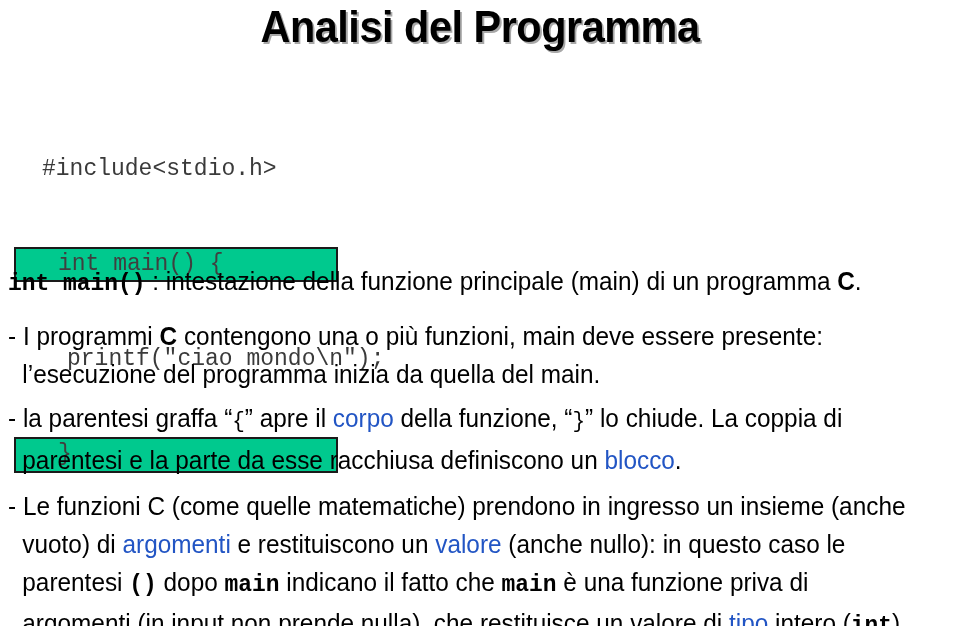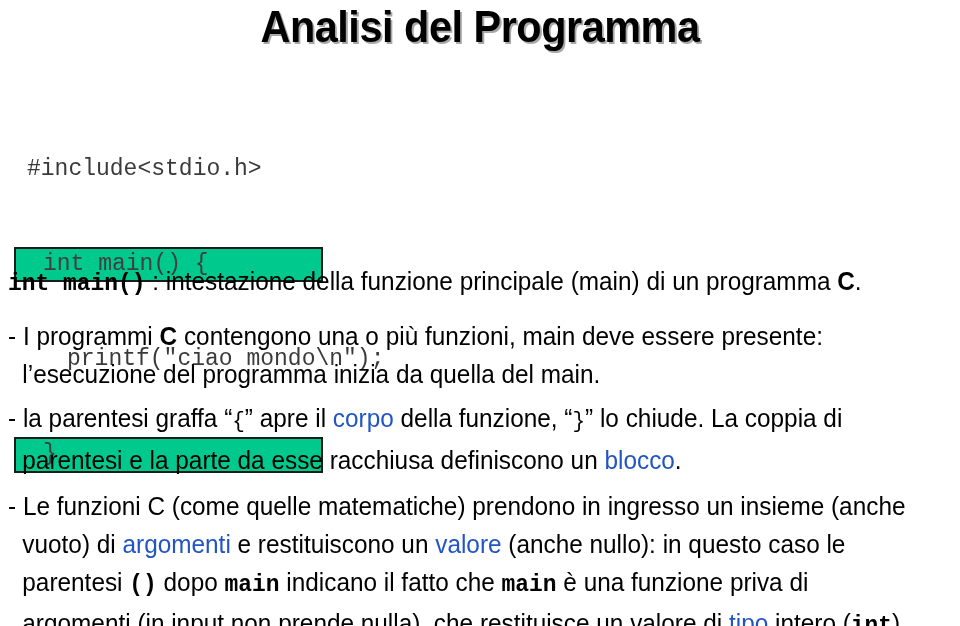--- a/index.html
+++ b/index.html
@@ -42,21 +42,21 @@
     width: 520px;
     font-family: "Liberation Mono", "DejaVu Sans Mono", monospace;
     font-size: 23px;
     line-height: 31px;
     color: #3a3a3a;
     white-space: pre;
   }
   .code-line {
     position: relative;
     height: 31px;
-    padding-left: 27px;
+    padding-left: 42px;
     box-sizing: border-box;
   }
   .code-line.hl {
     background: #00c98e;
     border: 2px solid #1a1a1a;
     width: 278px;
     height: 31px;
     margin-left: 14px;
     box-sizing: content-box;
     color: #3f3f3f;

